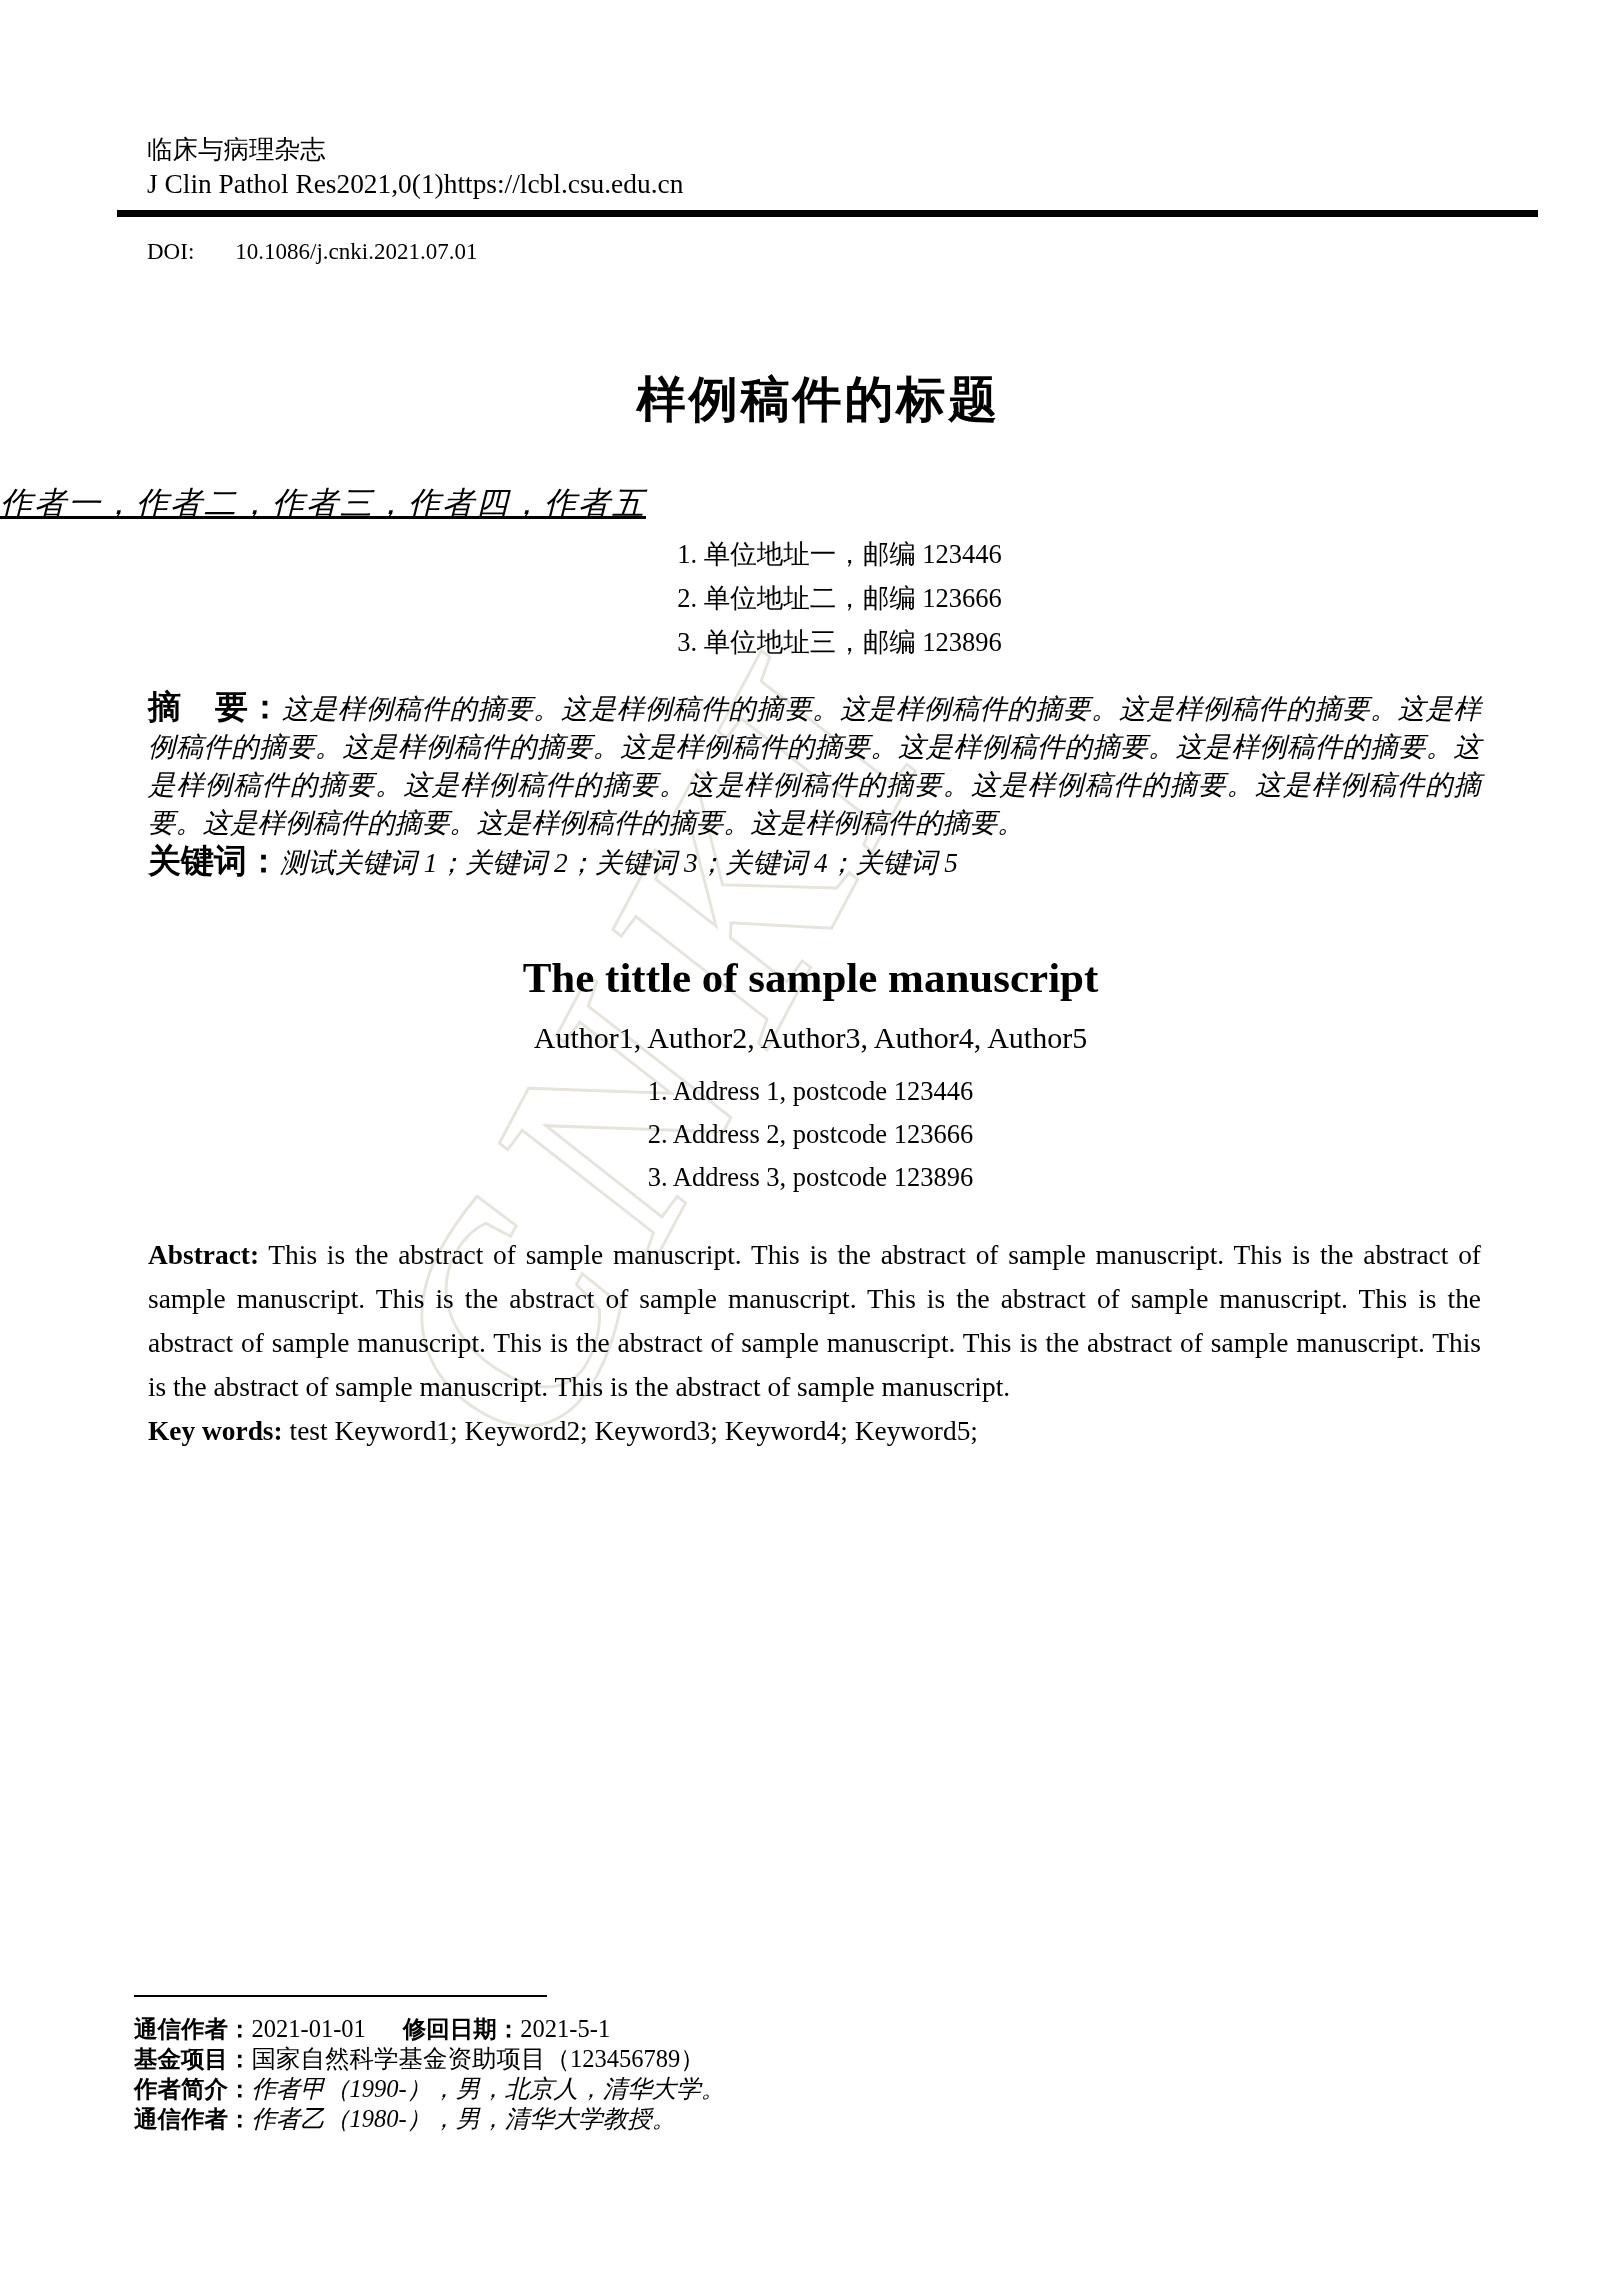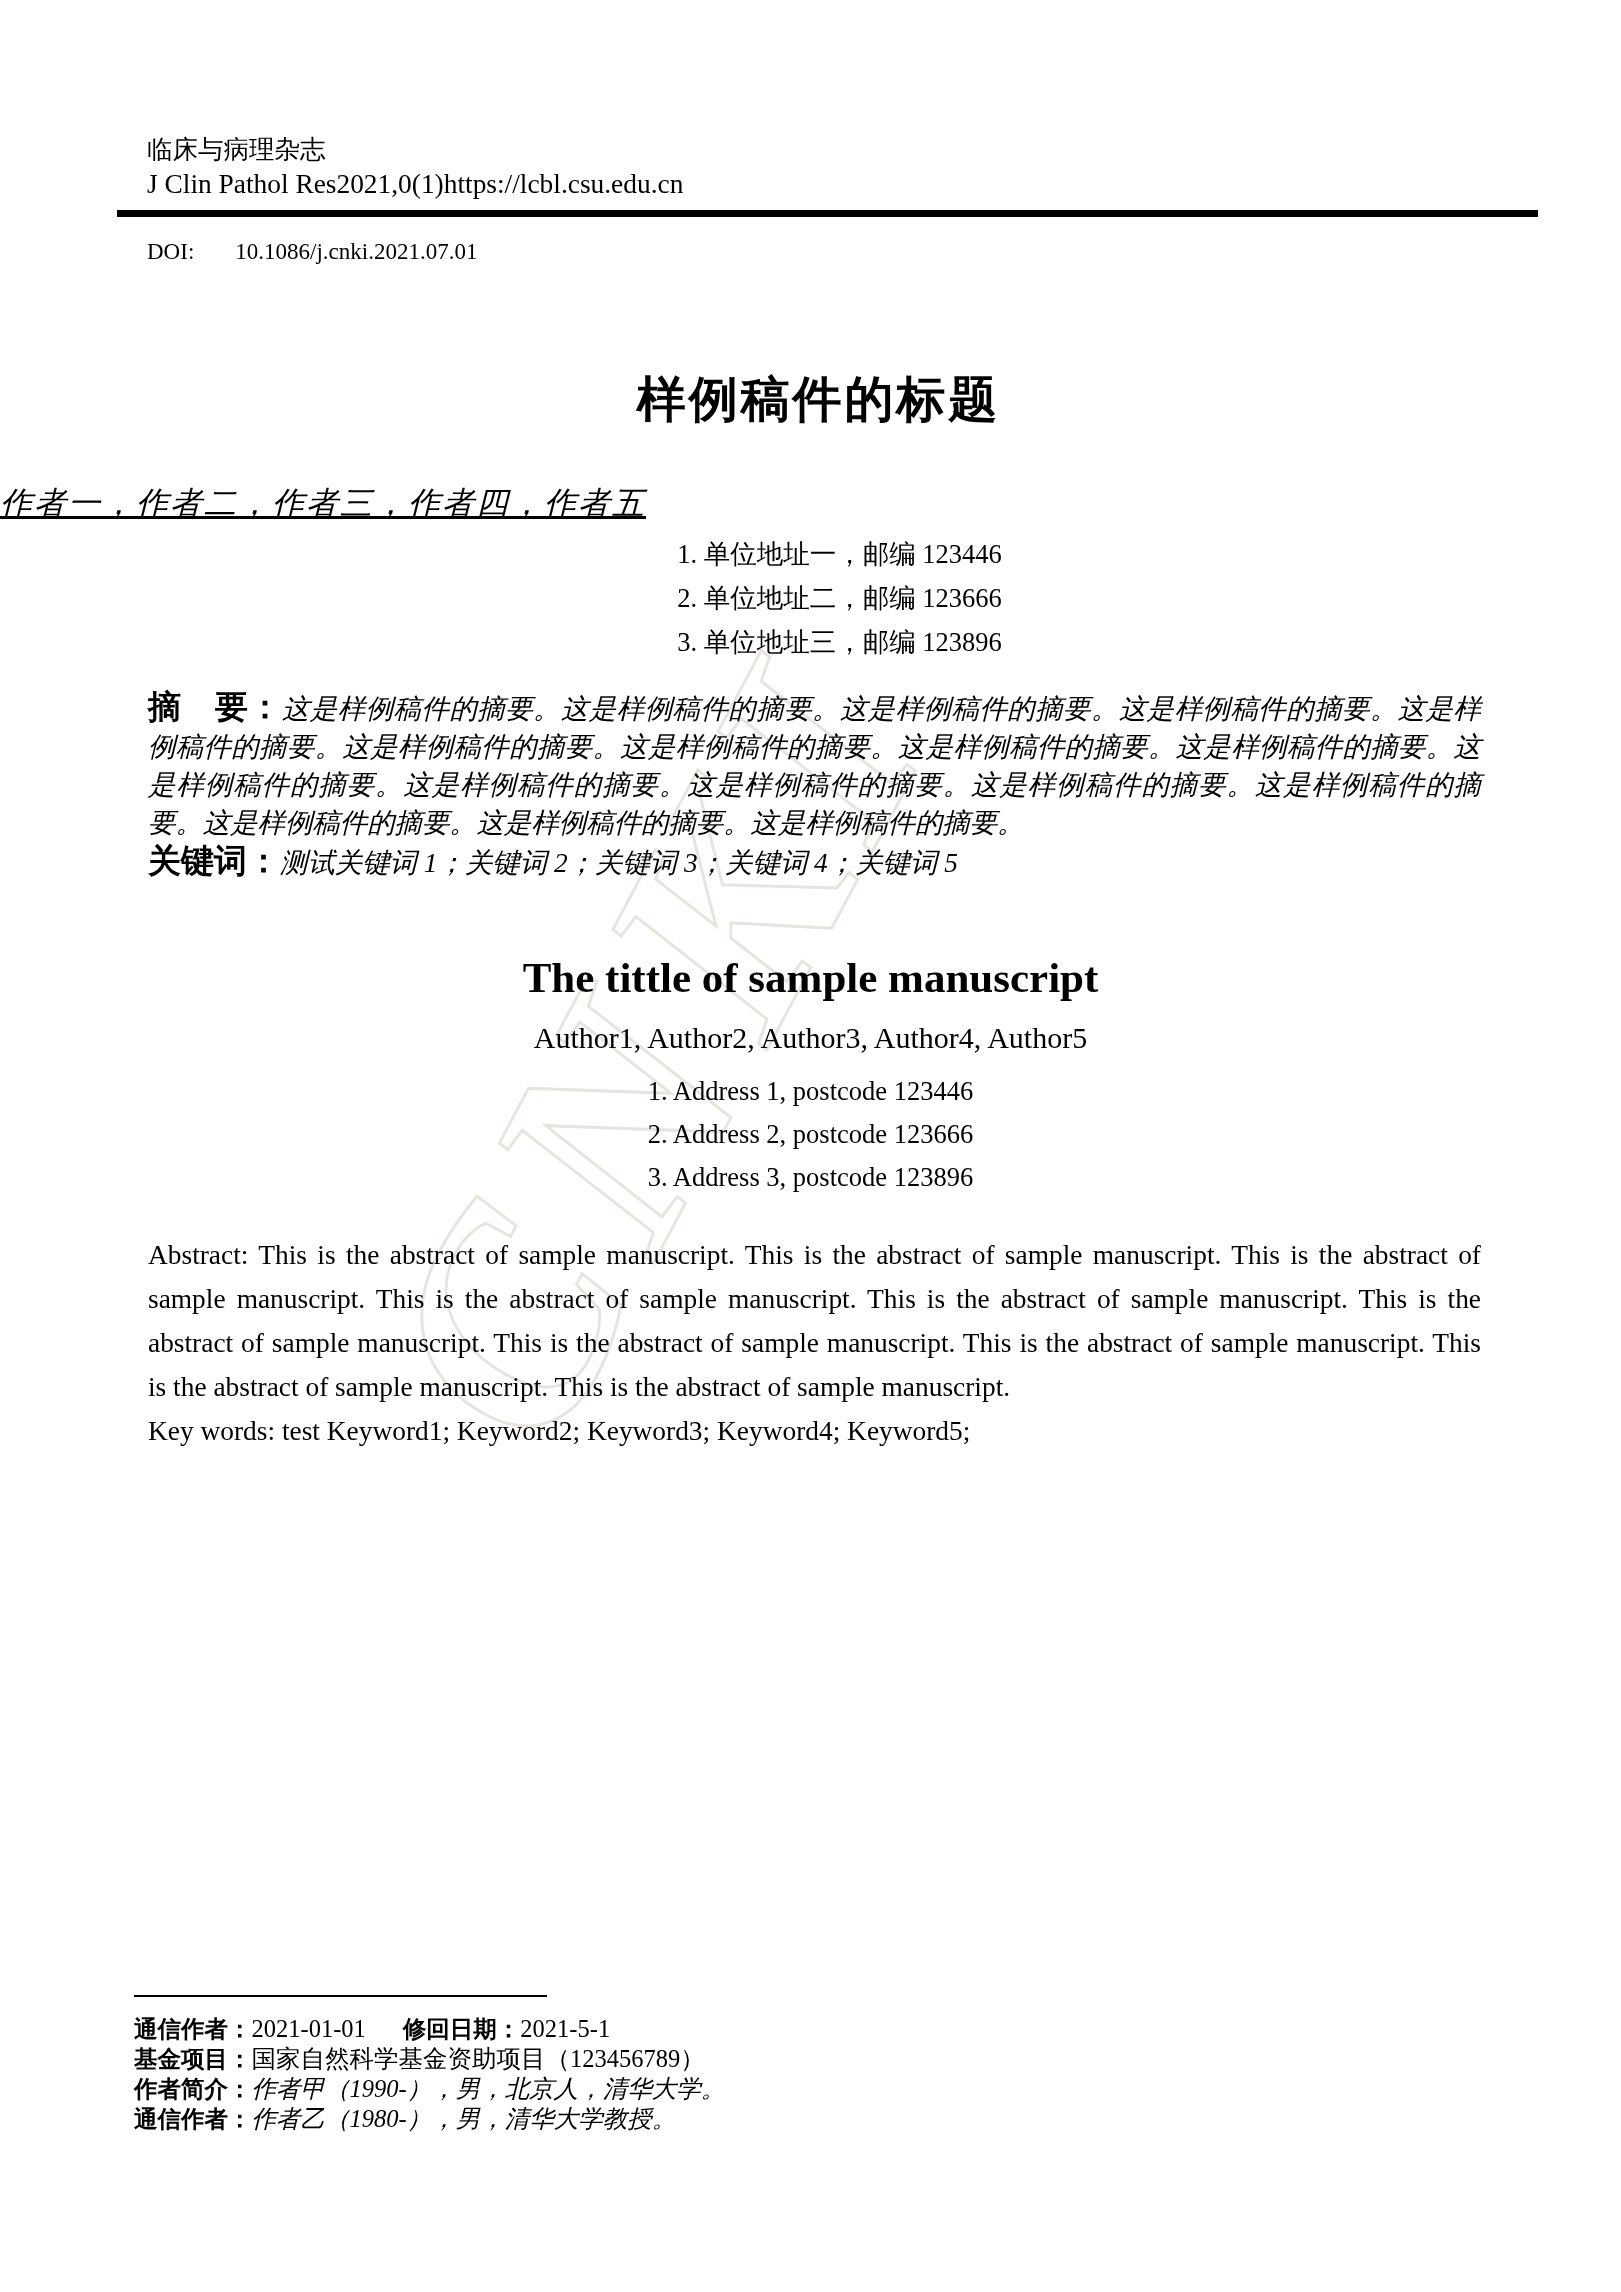--- a/index.html
+++ b/index.html
@@ -53,21 +53,21 @@
   .en-title {
     position:absolute; left:0; top:953px; width:1621px; text-align:center;
     font-weight:bold; font-size:43px;
   }
   .en-authors { position:absolute; left:0; top:1021px; width:1621px; text-align:center; font-size:30px; }
   .en-affils { position:absolute; left:0; top:1070px; width:1621px; text-align:center;
     font-size:26.5px; line-height:43px; }
   .en-meta { position:absolute; left:148px; top:1233px; width:1333px;
     font-size:27.4px; line-height:44px; text-align:justify; }
   .en-meta p { margin:0; }
-  .lbl-en-bold { font-weight:normal; }
+  .lbl-en-bold { font-weight:bold; }
   
   .footnote { position:absolute; left:134px; top:1995px; width:1353px;
     font-size:24.5px; line-height:30px; }
   .fn-rule { width:413px; height:2px; background:#000; margin-bottom:16.7px; }
   .fn-line { white-space:nowrap; }
   .fn-label {
     font-family:"Liberation Sans","DejaVu Sans",sans-serif;
     font-weight:bold; font-size:23.5px;
   }
   .fn-gap { margin-left:37px; }

